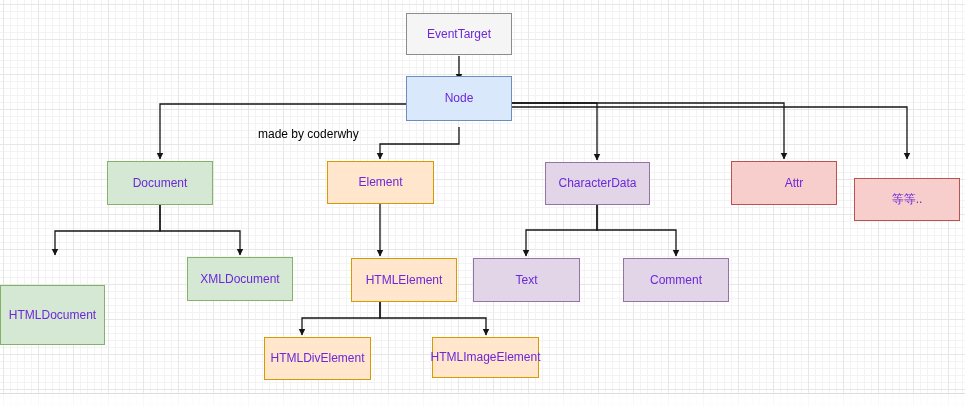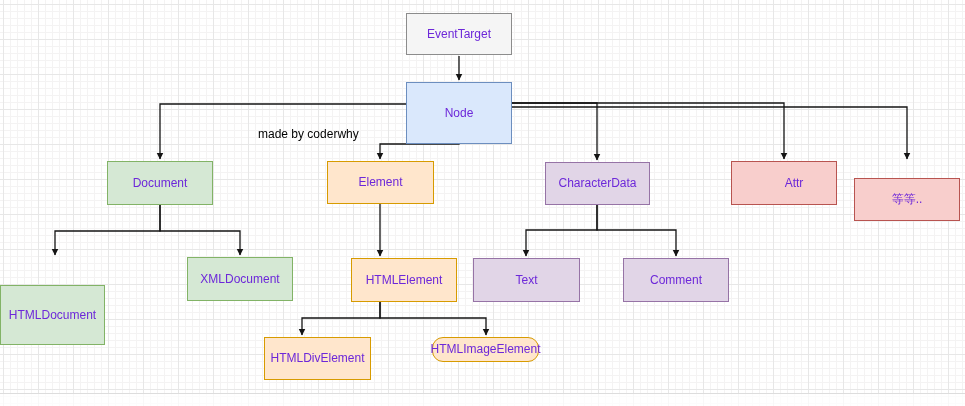--- a/index.html
+++ b/index.html
@@ -63,31 +63,31 @@
       <polyline points="160,205 160,231 240,231 240,255" marker-end="url(#arrow)"></polyline>
       <polyline points="380,204 380,256" marker-end="url(#arrow)"></polyline>
       <polyline points="597,205 597,230 526,230 526,256" marker-end="url(#arrow)"></polyline>
       <polyline points="597,205 597,230 676,230 676,256" marker-end="url(#arrow)"></polyline>
       <polyline points="380,302 380,318 302,318 302,335" marker-end="url(#arrow)"></polyline>
       <polyline points="380,302 380,318 486,318 486,335" marker-end="url(#arrow)"></polyline>
     </svg>
 
   <div id="nodes-layer">
       <div class="dnode" style="left: 406px; top: 13px; width: 106px; height: 42px; background: rgb(245, 245, 245); border-color: rgb(140, 140, 140);">EventTarget</div>
-      <div class="dnode" style="left: 406px; top: 82px; width: 106px; height: 62px; background: rgb(218, 232, 252); border-color: rgb(108, 142, 191);">Node</div>
+      <div class="dnode" style="left: 406px; top: 76px; width: 106px; height: 45px; background: rgb(218, 232, 252); border-color: rgb(108, 142, 191);">Node</div>
       <div class="dnode" style="left: 107px; top: 161px; width: 106px; height: 44px; background: rgb(213, 232, 212); border-color: rgb(130, 179, 102);">Document</div>
       <div class="dnode" style="left: 327px; top: 161px; width: 107px; height: 43px; background: rgb(255, 230, 204); border-color: rgb(215, 155, 0);">Element</div>
       <div class="dnode" style="left: 545px; top: 162px; width: 105px; height: 43px; background: rgb(225, 213, 231); border-color: rgb(150, 115, 166);">CharacterData</div>
       <div class="dnode" style="left: 731px; top: 161px; width: 106px; height: 44px; background: rgb(248, 206, 204); border-color: rgb(184, 84, 80); padding-left: 20px;">Attr</div>
       <div class="dnode" style="left: 854px; top: 161px; width: 106px; height: 43px; background: rgb(248, 206, 204); border-color: rgb(184, 84, 80); margin-top: 17px;">等等..</div>
       <div class="dnode" style="left: 0; top: 257px; width: 105px; height: 60px; background: rgb(213, 232, 212); border-color: rgb(130, 179, 102); margin-top: 28px;">HTMLDocument</div>
       <div class="dnode" style="left: 187px; top: 257px; width: 106px; height: 44px; background: rgb(213, 232, 212); border-color: rgb(130, 179, 102);">XMLDocument</div>
       <div class="dnode" style="left: 327px; top: 258px; width: 106px; height: 44px; background: rgb(255, 230, 204); border-color: rgb(215, 155, 0); margin-left: 24px;">HTMLElement</div>
       <div class="dnode" style="left: 473px; top: 258px; width: 107px; height: 44px; background: rgb(225, 213, 231); border-color: rgb(150, 115, 166);">Text</div>
       <div class="dnode" style="left: 623px; top: 258px; width: 106px; height: 44px; background: rgb(225, 213, 231); border-color: rgb(150, 115, 166);">Comment</div>
       <div class="dnode" style="left: 264px; top: 337px; width: 107px; height: 43px; background: rgb(255, 230, 204); border-color: rgb(215, 155, 0);">HTMLDivElement</div>
-      <div class="dnode" style="left: 432px; top: 337px; width: 107px; height: 25px; background: rgb(255, 230, 204); border-color: rgb(215, 155, 0); border-radius: 11px;">HTMLImageElement</div>
+      <div class="dnode" style="left: 432px; top: 337px; width: 107px; height: 41px; background: rgb(255, 230, 204); border-color: rgb(215, 155, 0);">HTMLImageElement</div>
     </div>
 
   <div class="watermark">made by coderwhy</div>
 
   <div class="page-edge"></div>
 </div>
 
 </body></html>

